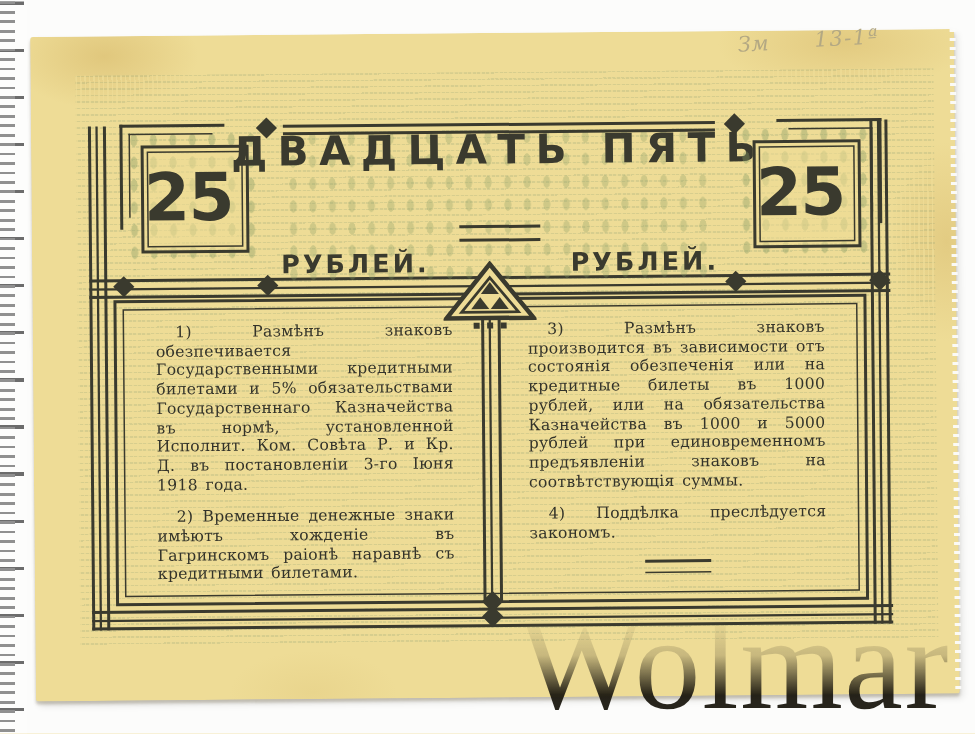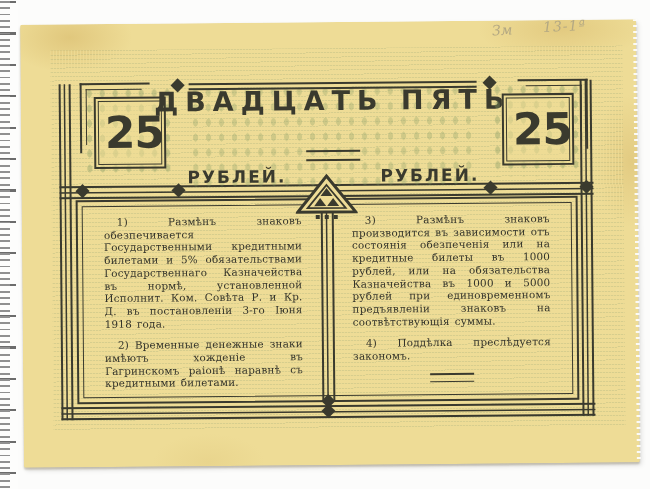--- a/index.html
+++ b/index.html
@@ -53,21 +53,21 @@
   
   .corner-box{position:absolute;top:4px;width:94px;height:94px;z-index:2;
         background-image:radial-gradient(ellipse 4px 7px at center,rgba(134,155,99,.38) 0 55%,transparent 62%);
         background-size:13px 15px;}
   .corner-box.left{left:24px;} .corner-box.right{right:8px;}
   .bracket{position:absolute;pointer-events:none;}
   .left .bracket.outer{top:-3px;left:-3px;width:72%;height:72%;border-top:2.5px solid var(--ink);border-left:2.5px solid var(--ink);}
   .left .bracket.inner{top:3px;left:3px;width:58%;height:58%;border-top:1.5px solid var(--ink);border-left:1.5px solid var(--ink);}
   .right .bracket.outer{top:-3px;right:-3px;width:72%;height:72%;border-top:2.5px solid var(--ink);border-right:2.5px solid var(--ink);}
   .right .bracket.inner{top:3px;right:3px;width:58%;height:58%;border-top:1.5px solid var(--ink);border-right:1.5px solid var(--ink);}
-  .num-frame{position:absolute;inset:11px;border:2.5px solid var(--ink);display:flex;align-items:center;justify-content:flex-end;background:rgba(238,220,150,.55);}
+  .num-frame{position:absolute;inset:11px;border:2.5px solid var(--ink);display:flex;align-items:center;justify-content:flex-start;background:rgba(238,220,150,.55);}
   .num-frame::before{content:"";position:absolute;inset:2px;border:1.5px solid var(--ink);}
   .num{font-family:"DejaVu Sans",sans-serif;font-weight:bold;font-size:44px;line-height:1;color:var(--ink);letter-spacing:-1px;}
 
   
   .title-panel{position:absolute;left:130px;right:116px;top:2px;height:102px;z-index:2;
         border-top:2.5px solid var(--ink);
         background-image:radial-gradient(ellipse 4px 7px at center,rgba(134,155,99,.30) 0 55%,transparent 62%);
         background-size:13px 15px;
         display:flex;flex-direction:column;align-items:center;justify-content:center;gap:10px;}
   .title-panel::before{content:"";position:absolute;top:3px;left:0;right:0;height:1.5px;background:var(--ink);}
@@ -183,14 +183,15 @@
           <p class="clause">4) Поддѣлка преслѣдуется закономъ.</p>
           <div class="end-dash"></div>
         </div>
       </div>
 
     </div>
   </div>
 
   <div class="pencil p1">Зм</div>
   <div class="pencil p2">13-1ª</div>
+  <div class="wolmar">Wolmar</div>
 
 </div>
 
 </body></html>

